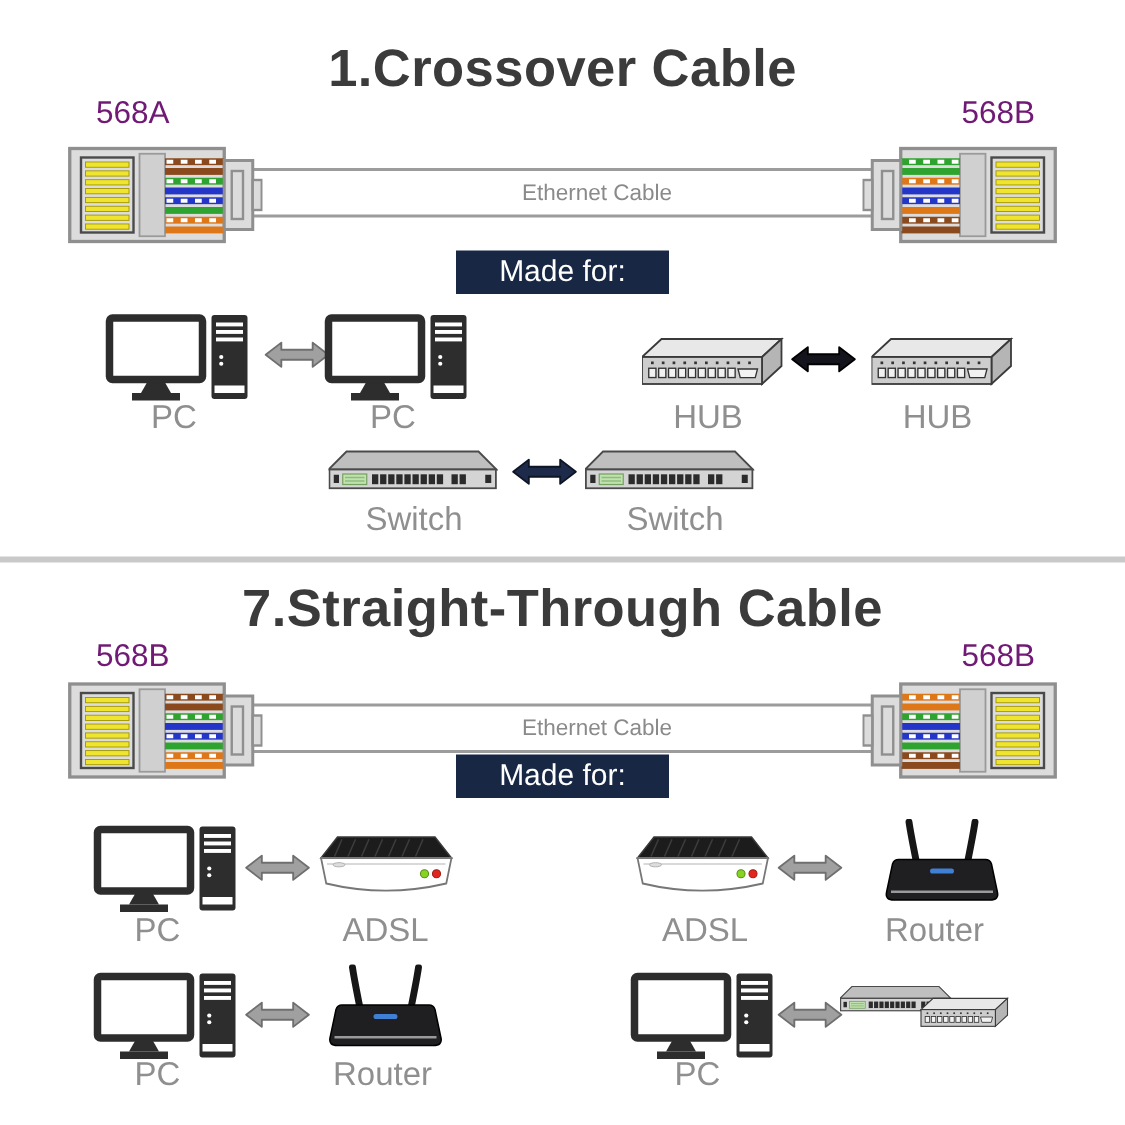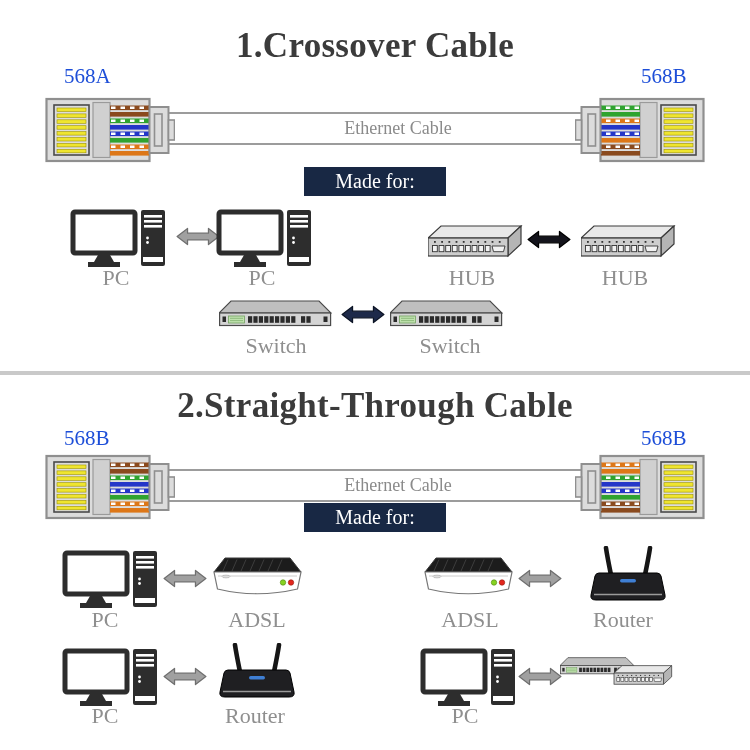--- a/index.html
+++ b/index.html
@@ -1,23 +1,23 @@
 <!DOCTYPE html>
 <html><head>
 <meta charset="utf-8">
 <style>
   html,body{margin:0;padding:0;background:#fff;}
   .page{position:relative;width:750px;height:750px;background:#fff;overflow:hidden;
-        font-family:Liberation Serif, serif;}
+        font-family:Liberation Sans, sans-serif;}
   .title{position:absolute;left:0;width:750px;text-align:center;font-size:35px;
          font-weight:700;color:#3b3b3b;letter-spacing:.3px;}
-  .conn-label{position:absolute;font-size:21px;color:#1d4ed8;}
+  .conn-label{position:absolute;font-size:21px;color:#701a75;}
   .band{position:absolute;left:168px;width:460px;height:29px;background:#fff;
         border-top:2px solid #9c9c9c;border-bottom:2px solid #9c9c9c;
-        text-align:center;font-size:18px;color:#8a8a8a;line-height:29px;z-index:1;}
+        text-align:center;font-size:15px;color:#8a8a8a;line-height:29px;z-index:1;}
   .rj45{position:absolute;width:130px;height:72px;z-index:2;}
   .madefor{position:absolute;left:304px;width:142px;height:29px;color:#ffffff;
            font-size:20px;text-align:center;line-height:29px;}
   .dev{position:absolute;line-height:0;}
   .devlbl{position:absolute;font-size:22px;color:#8f8f8f;text-align:center;}
   .divider{position:absolute;left:0;top:371px;width:750px;height:4px;background:#c9c9c9;}
 </style>
 </head>
 <body>
 
@@ -221,21 +221,21 @@
         <rect x="72.2" y="16.2" width="4.2" height="6.6" fill="#2b2b2b"></rect>
         <rect x="82" y="16.2" width="4.2" height="6.6" fill="#2b2b2b"></rect>
         <rect x="87.4" y="16.2" width="4.2" height="6.6" fill="#2b2b2b"></rect>
     <rect x="104.5" y="16.5" width="4" height="5.5" fill="#2b2b2b"></rect>
       </svg></div>
   <div class="devlbl" style="left:226px;top:333px;width:100px">Switch</div>
   <div class="devlbl" style="left:400px;top:333px;width:100px">Switch</div>
 
   <div class="divider"></div>
 
-  <div class="title" style="top:386px">2.Straight-Through Cable</div>
+  <div class="title" style="top:386px">7.Straight-Through Cable</div>
 
   <div class="conn-label" style="left:64px;top:426px">568B</div>
   <div class="conn-label" style="left:641px;top:426px">568B</div>
 
   <div class="band" style="top:469px">
     <span>Ethernet Cable</span>
   </div>
   <div class="rj45" style="left:45px;top:451px"><svg viewBox="0 0 130 72" width="130" height="72">
         <rect x="1.5" y="5" width="103" height="62" fill="#dcdcdc" stroke="#8f8f8f" stroke-width="2.2"></rect>
     <rect x="9" y="11" width="35" height="50" fill="#dcdcdc" stroke="#4a4a4a" stroke-width="1.6"></rect>

